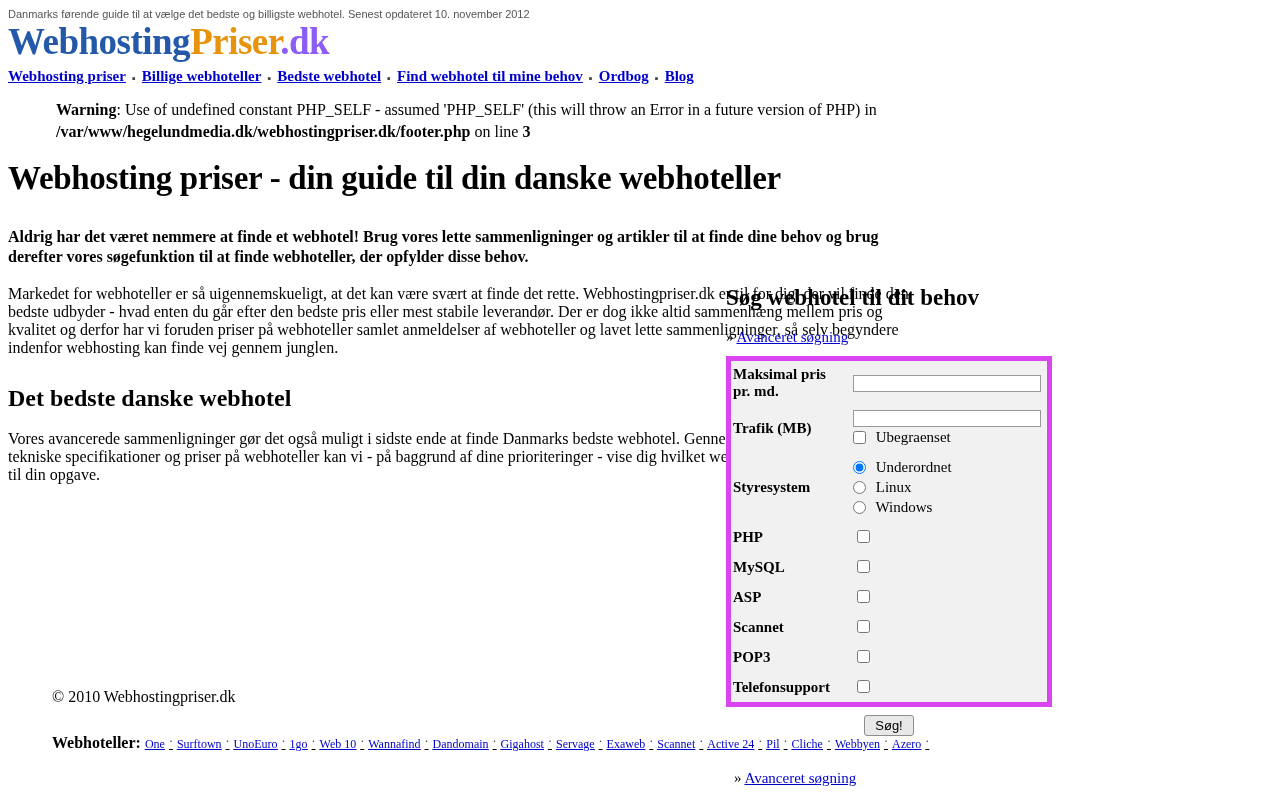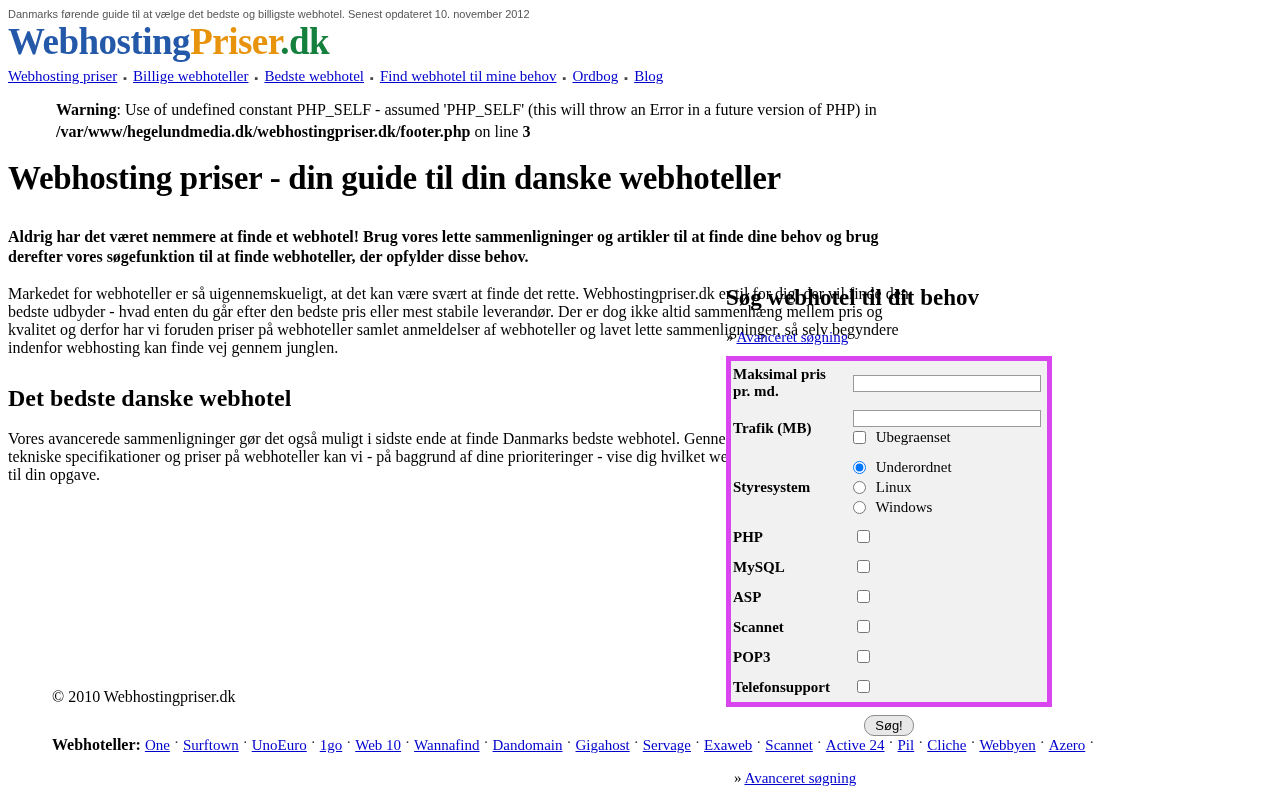--- a/index.html
+++ b/index.html
@@ -32,25 +32,26 @@
   .logo {
     font-family: "Liberation Serif", serif;
     font-weight: bold;
     font-size: 37px;
     line-height: 40px;
     margin: 0;
     letter-spacing: -0.5px;
   }
   .logo .w { color: #2459a9; }
   .logo .p { color: #e8930c; text-align: right; }
-  .logo .dk { color: #15803d; font-weight: bold; }
+  .logo .dk { color: #8b5cf6; font-weight: bold; }
   .navbar {
     margin: 6px 0 0 0;
     font-family: "Liberation Serif", serif;
     font-size: 15px;
+    font-weight: bold;
   }
   .navbar a { color: #0000cc; }
   .navsep {
     color: #444444;
     font-size: 11px;
     padding: 0 6px;
     vertical-align: middle;
   }
   .warning {
     margin-top: 14px;
@@ -153,21 +154,21 @@
     padding-top: 8px;
     width: 326px;
     box-sizing: border-box;
   }
   .submit-btn {
     font-family: "Liberation Sans", sans-serif;
     font-size: 13px;
     padding: 2px 10px;
     border: 1px solid #8d8d8d;
     background: #e8e8e8;
-    border-radius: 10px;
+    border-radius: 3px;
   }
   .adv-link-bottom {
     margin-top: 34px;
     font-size: 15px;
     padding-left: 8px;
   }
   
   .footer {
     position: absolute;
     left: 8px;
@@ -179,21 +180,22 @@
     font-size: 16px;
     margin: 0;
   }
   .webhotels {
     margin-top: 28px;
     font-size: 16px;
     font-weight: bold;
   }
   .webhotels .items {
     font-weight: normal;
-    font-size: 15px;
+    font-size: 12px;
+    text-decoration: underline;
   }
   .webhotels .items .dot {
     color: #333333;
     padding: 0 4px;
     vertical-align: 3px;
   }
 </style>
 </head>
 <body>
 

